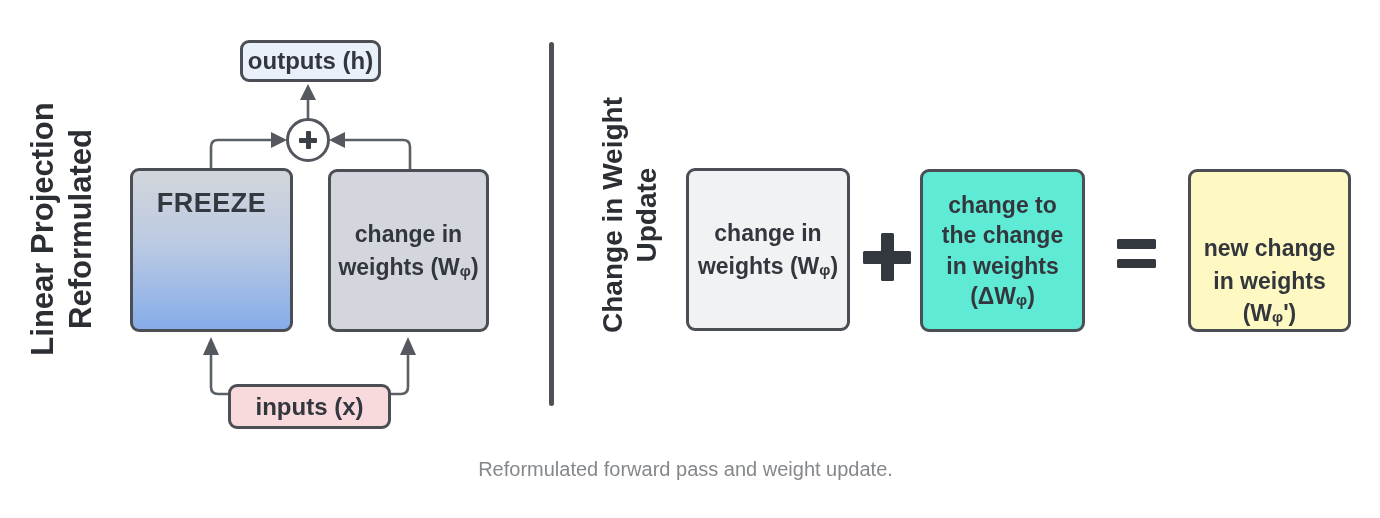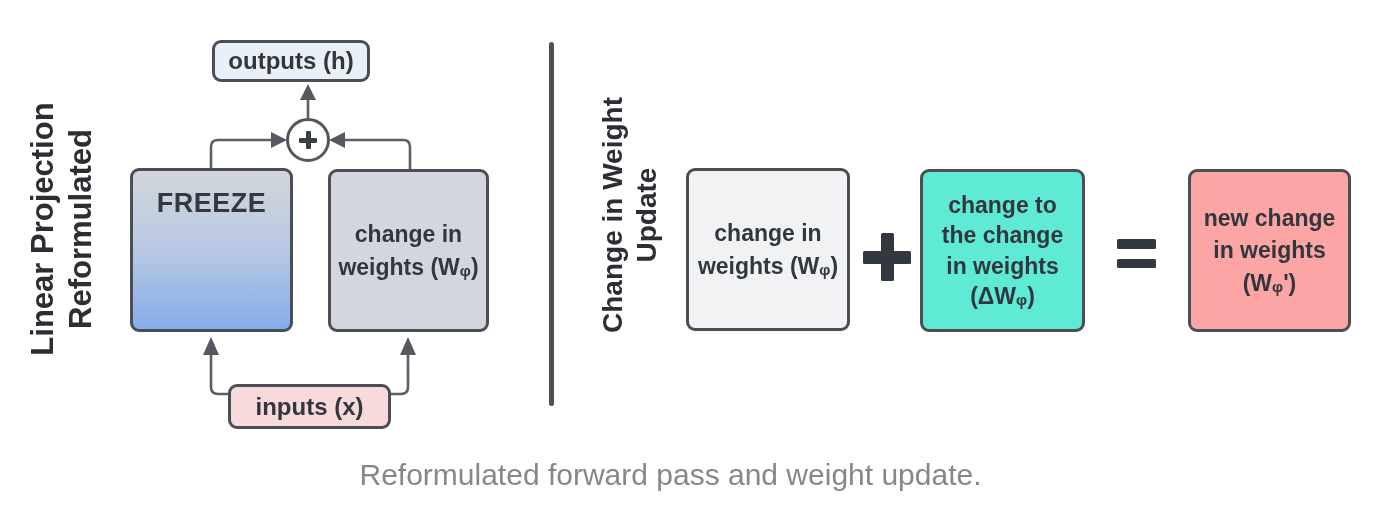--- a/index.html
+++ b/index.html
@@ -29,34 +29,34 @@
     box-sizing: border-box;
     border: 3px solid #4b4f55;
     border-radius: 9px;
     display: flex;
     align-items: center;
     justify-content: center;
     text-align: center;
     font-weight: bold;
     white-space: pre-line;
   }
-  .box.outputs { left: 212px; top: 40px;  width: 158px; height: 42px;  background: #e9f0fa; font-size: 24px; }
+  .box.outputs { left: 240px; top: 40px;  width: 141px; height: 42px;  background: #e9f0fa; font-size: 24px; }
   .box.inputs  { left: 228px; top: 373px; width: 163px; height: 45px;  background: #f8dadc; font-size: 24px; margin-top: 11px; }
   .box.freeze  {
     left: 130px; top: 168px; width: 163px; height: 164px;
     background: linear-gradient(180deg, #d2d6db 0%, #bac9e3 48%, #86ace9 100%);
     flex-direction: column; justify-content: space-between;
     padding: 17px 6px 12px 6px;
   }
   .freeze-word { font-size: 27px; letter-spacing: 0.5px; color: #34383f; }
   .pretrained  { font-size: 23px; line-height: 1.35; white-space: pre-line; }
   .box.changeL { left: 328px; top: 169px; width: 161px; height: 163px; background: #d3d7dd; font-size: 23px; line-height: 1.4; }
   .box.rbox1   { left: 686px; top: 168px; width: 164px; height: 163px; background: #f0f2f4; font-size: 23px; line-height: 1.4; }
   .box.rbox2   { left: 920px; top: 169px; width: 165px; height: 163px; background: #5eead4; font-size: 23px; line-height: 1.32; }
-  .box.rbox3   { left: 1188px; top: 169px; width: 163px; height: 163px; background: #fca5a5; font-size: 23px; line-height: 1.4; }
+  .box.rbox3   { left: 1188px; top: 169px; width: 163px; height: 163px; background: #fef9c3; font-size: 23px; line-height: 1.4; align-items: flex-end; }
 
   .plus-circle {
     position: absolute;
     left: 286px; top: 118px; width: 44px; height: 44px;
     box-sizing: border-box;
     background: #ffffff;
     border: 3px solid #53575d;
     border-radius: 50%;
   }
   .plus-circle .bar { position: absolute; background: #3b4046; border-radius: 1px; }
@@ -76,22 +76,23 @@
     position: absolute;
     left: 549px; top: 42px; width: 4.5px; height: 364px;
     background: #4e5257; border-radius: 3px;
   }
   .connectors { position: absolute; left: 0; top: 0; pointer-events: none; }
 
   .caption {
     position: absolute;
     left: 0; top: 458px; width: 1341px;
     text-align: center;
-    font-size: 30px;
+    font-size: 20px;
     color: #85888b;
+    padding-left: 15px;
   }
 </style>
 </head>
 <body>
 
 <div class="stage">
 
   <div class="vtitle left">Linear Projection
 Reformulated</div>
 

